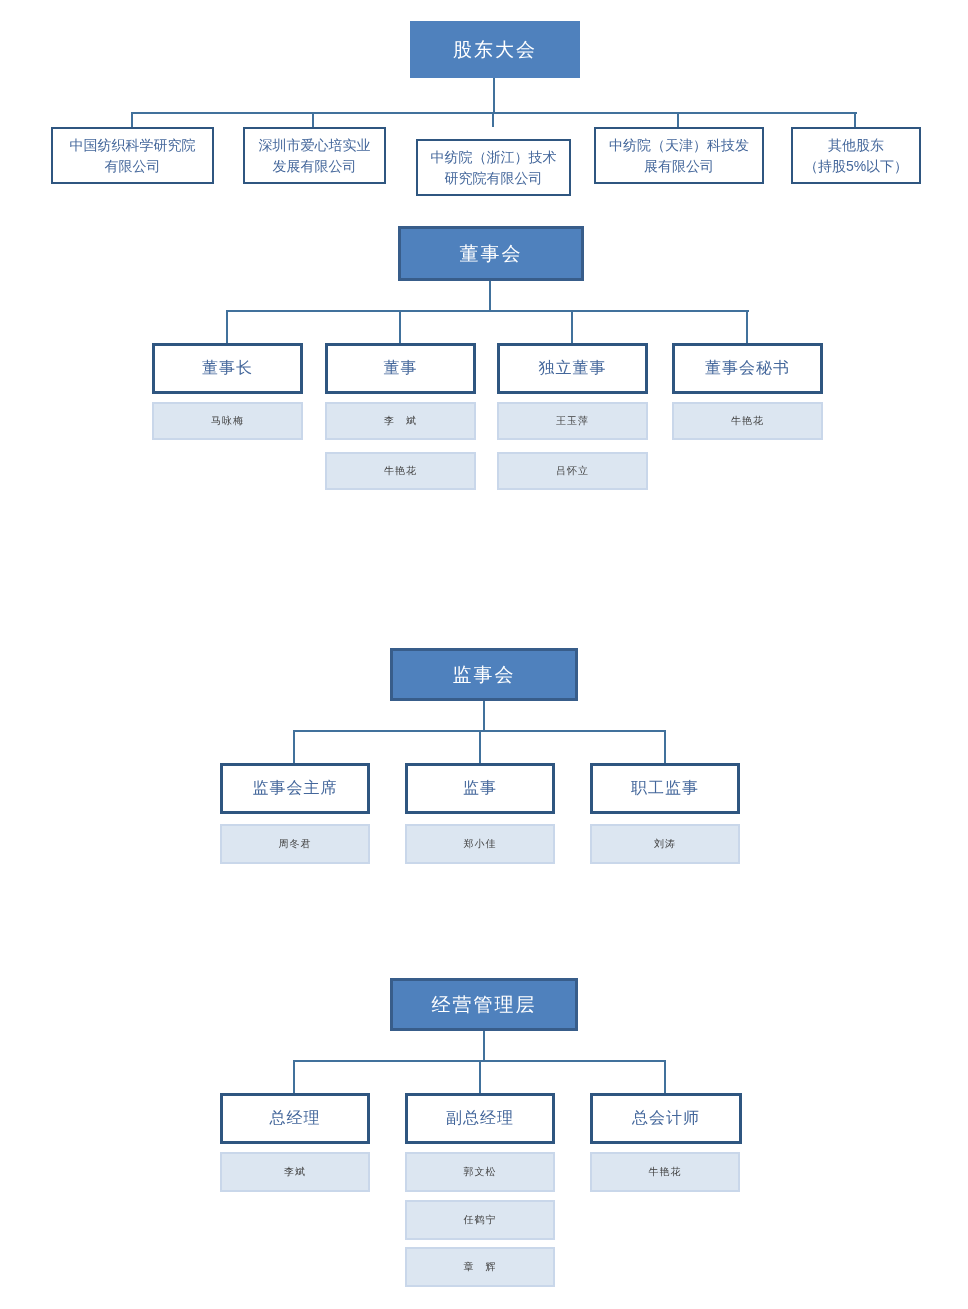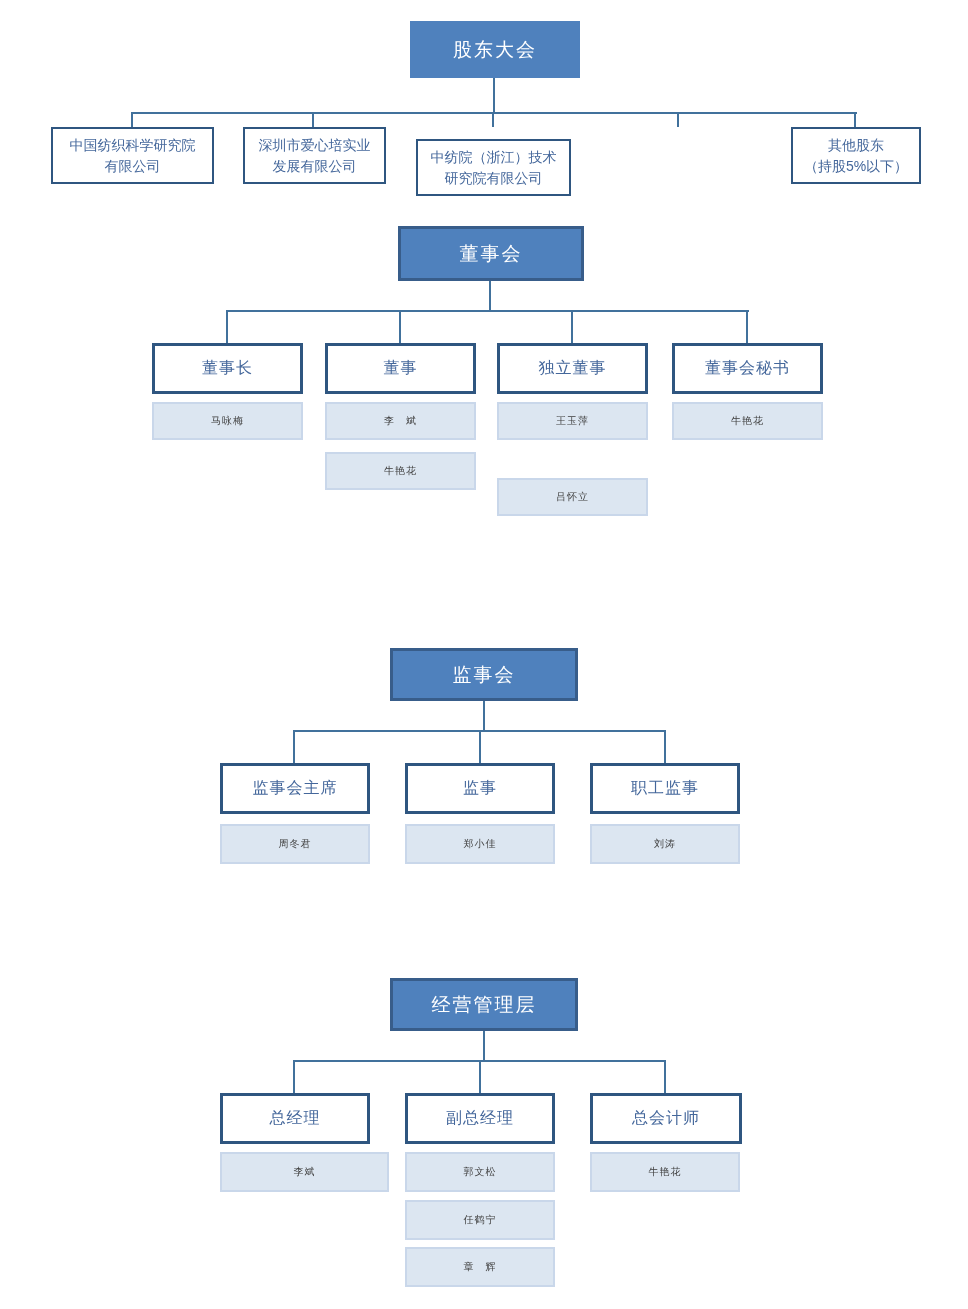--- a/index.html
+++ b/index.html
@@ -57,20 +57,24 @@
     <div>有限公司</div>
   </div>
   <div class="abs title-box thin" style="left:243px;top:127px;width:143px;height:57px;">
     <div>深圳市爱心培实业</div>
     <div>发展有限公司</div>
   </div>
   <div class="abs title-box thin" style="left:416px;top:139px;width:155px;height:57px;">
     <div>中纺院（浙江）技术</div>
     <div>研究院有限公司</div>
   </div>
+  <div class="abs title-box thin" style="left:594px;top:127px;width:170px;height:57px;">
+    <div>中纺院（天津）科技发</div>
+    <div>展有限公司</div>
+  </div>
   <div class="abs title-box thin" style="left:791px;top:127px;width:130px;height:57px;">
     <div>其他股东</div>
     <div>（持股5%以下）</div>
   </div>
 
   <div class="abs blue-box bordered" style="left:398px;top:226px;width:186px;height:55px;">董事会</div>
 
   <div class="abs line vline" style="left:489px;top:281px;height:29px;"></div>
   <div class="abs line hline" style="left:227px;top:310px;width:522px;"></div>
   <div class="abs line vline" style="left:226px;top:310px;height:33px;"></div>
@@ -80,21 +84,21 @@
 
   <div class="abs title-box" style="left:152px;top:343px;width:151px;height:51px;">董事长</div>
   <div class="abs title-box" style="left:325px;top:343px;width:151px;height:51px;">董事</div>
   <div class="abs title-box" style="left:497px;top:343px;width:151px;height:51px;">独立董事</div>
   <div class="abs title-box" style="left:672px;top:343px;width:151px;height:51px;">董事会秘书</div>
 
   <div class="abs name-box" style="left:152px;top:402px;width:151px;height:38px;">马咏梅</div>
   <div class="abs name-box" style="left:325px;top:402px;width:151px;height:38px;">李　斌</div>
   <div class="abs name-box" style="left:325px;top:452px;width:151px;height:38px;">牛艳花</div>
   <div class="abs name-box" style="left:497px;top:402px;width:151px;height:38px;">王玉萍</div>
-  <div class="abs name-box" style="left:497px;top:452px;width:151px;height:38px;margin-top:26px;">吕怀立</div>
+  <div class="abs name-box" style="left:497px;top:452px;width:151px;height:38px;">吕怀立</div>
   <div class="abs name-box" style="left:672px;top:402px;width:151px;height:38px;">牛艳花</div>
 
   <div class="abs blue-box bordered" style="left:390px;top:648px;width:188px;height:53px;">监事会</div>
 
   <div class="abs line vline" style="left:483px;top:701px;height:29px;"></div>
   <div class="abs line hline" style="left:294px;top:730px;width:372px;"></div>
   <div class="abs line vline" style="left:293px;top:730px;height:33px;"></div>
   <div class="abs line vline" style="left:479px;top:730px;height:33px;"></div>
   <div class="abs line vline" style="left:664px;top:730px;height:33px;"></div>
 
@@ -111,19 +115,19 @@
   <div class="abs line vline" style="left:483px;top:1031px;height:29px;"></div>
   <div class="abs line hline" style="left:294px;top:1060px;width:372px;"></div>
   <div class="abs line vline" style="left:293px;top:1060px;height:33px;"></div>
   <div class="abs line vline" style="left:479px;top:1060px;height:33px;"></div>
   <div class="abs line vline" style="left:664px;top:1060px;height:33px;"></div>
 
   <div class="abs title-box" style="left:220px;top:1093px;width:150px;height:51px;">总经理</div>
   <div class="abs title-box" style="left:405px;top:1093px;width:150px;height:51px;">副总经理</div>
   <div class="abs title-box" style="left:590px;top:1093px;width:152px;height:51px;">总会计师</div>
 
-  <div class="abs name-box" style="left:220px;top:1152px;width:169px;height:40px;">李斌</div>
+  <div class="abs name-box" style="left:220px;top:1152px;width:150px;height:40px;">李斌</div>
   <div class="abs name-box" style="left:405px;top:1152px;width:150px;height:40px;">郭文松</div>
   <div class="abs name-box" style="left:405px;top:1200px;width:150px;height:40px;">任鹤宁</div>
   <div class="abs name-box" style="left:405px;top:1247px;width:150px;height:40px;">章　辉</div>
   <div class="abs name-box" style="left:590px;top:1152px;width:150px;height:40px;">牛艳花</div>
 
 </div>
 
 </body></html>

